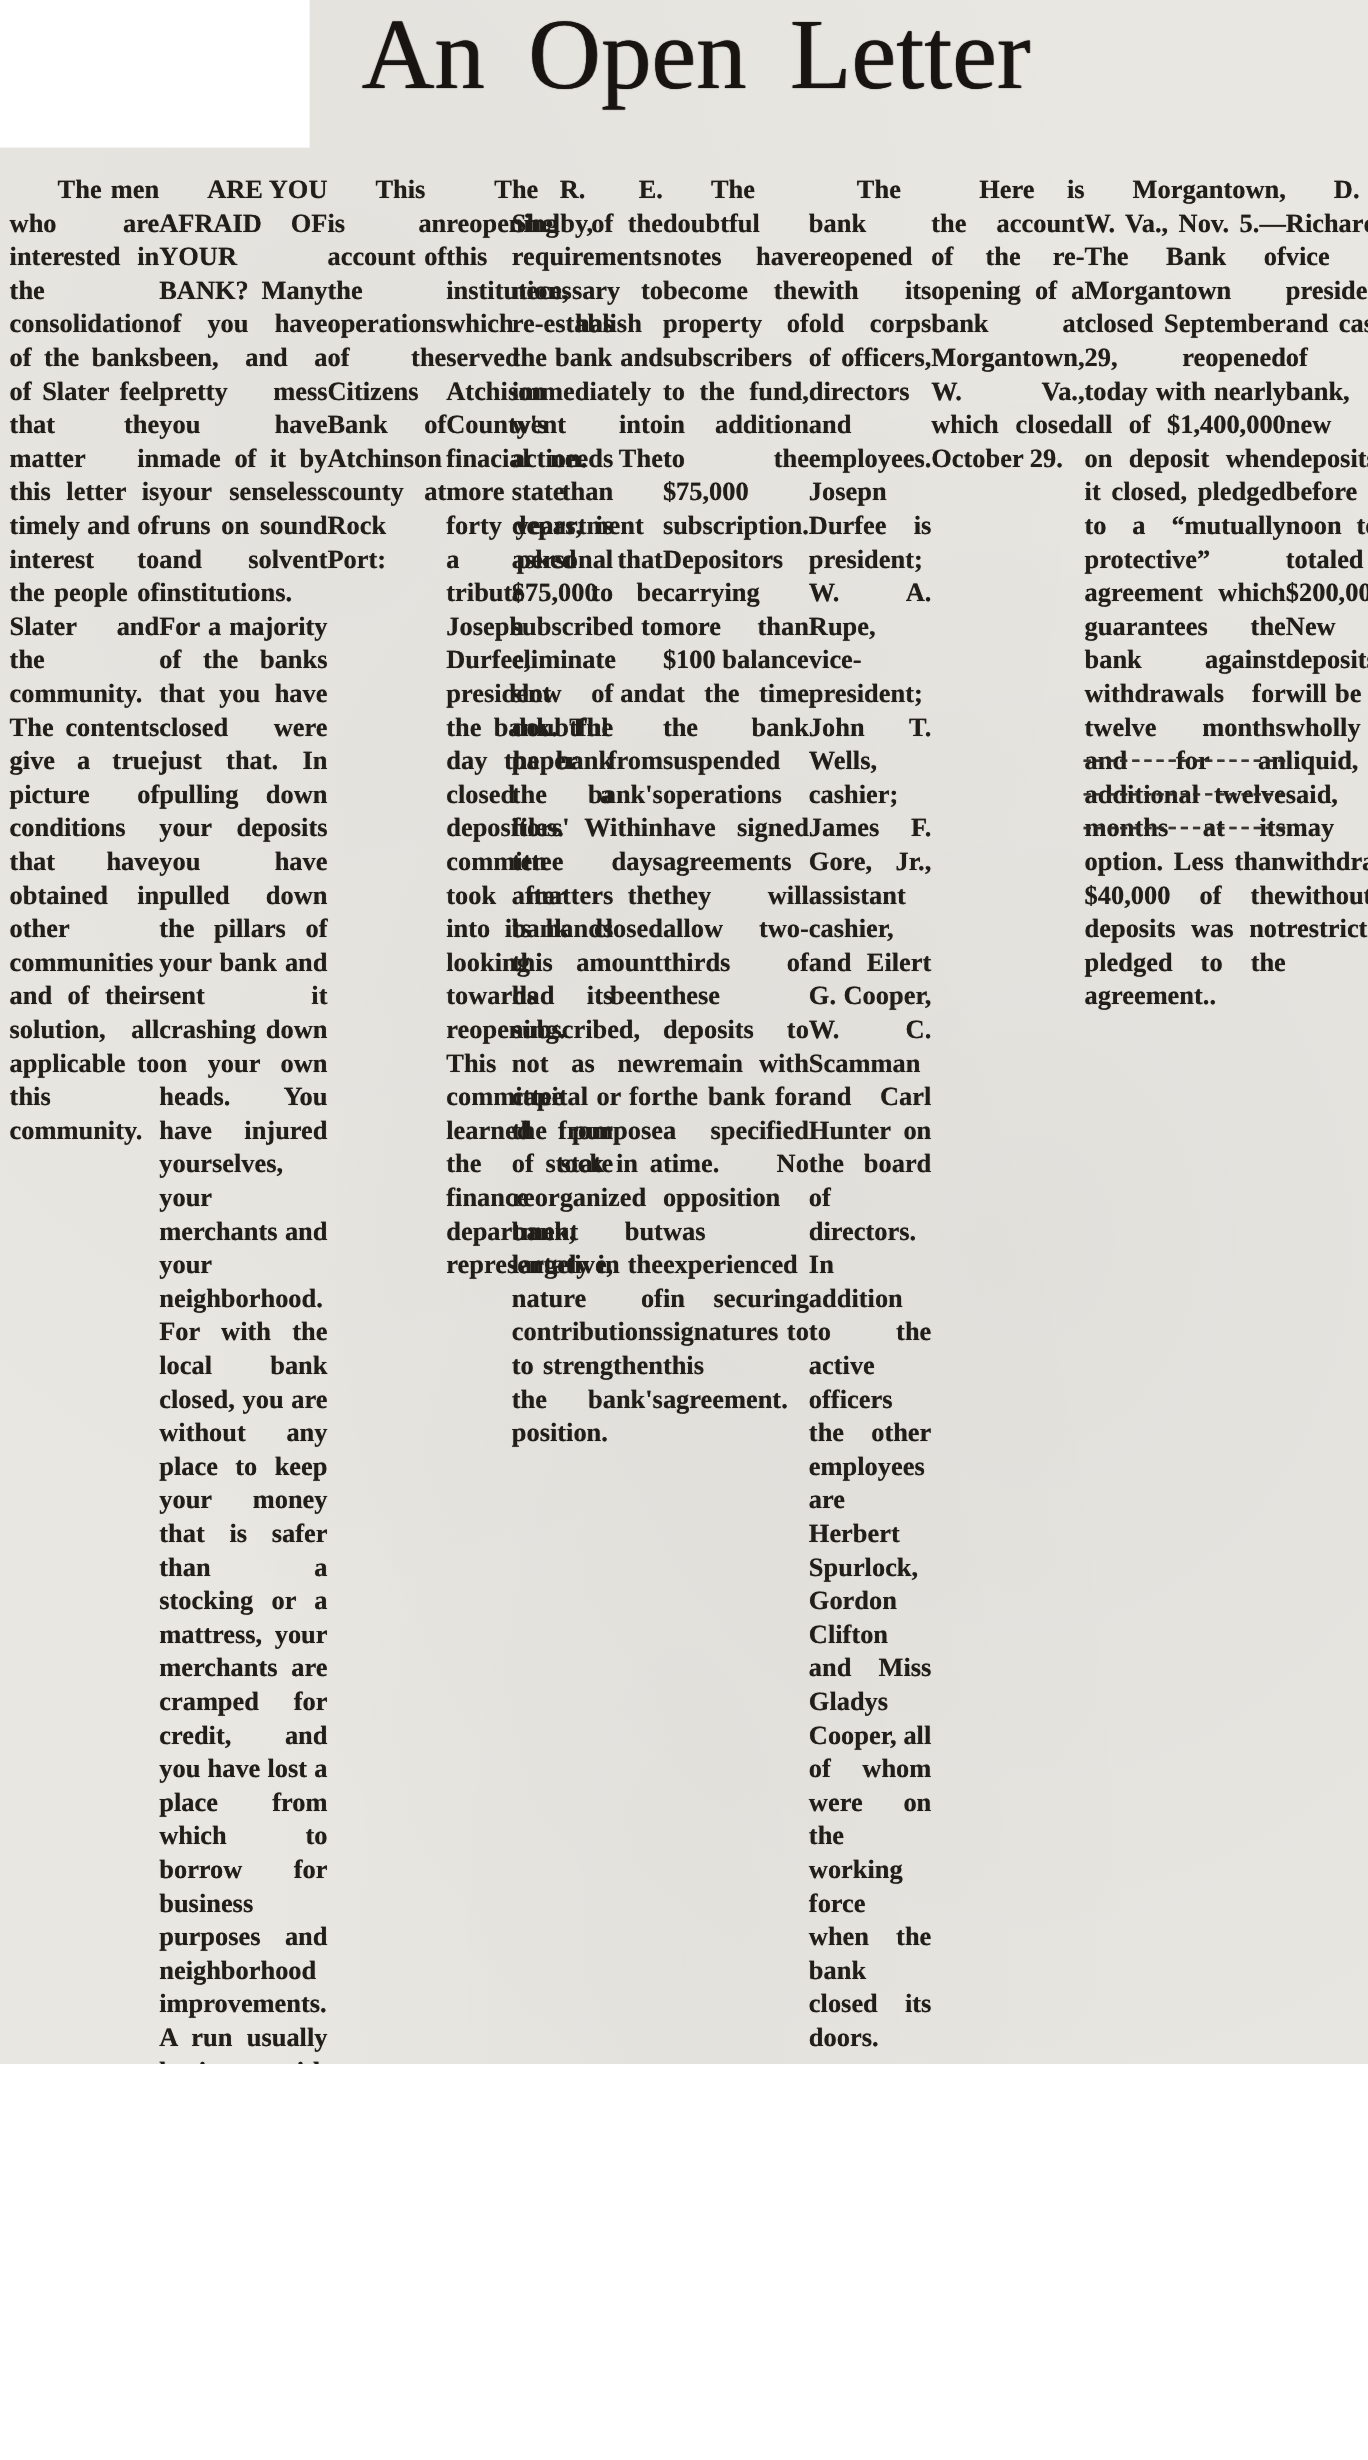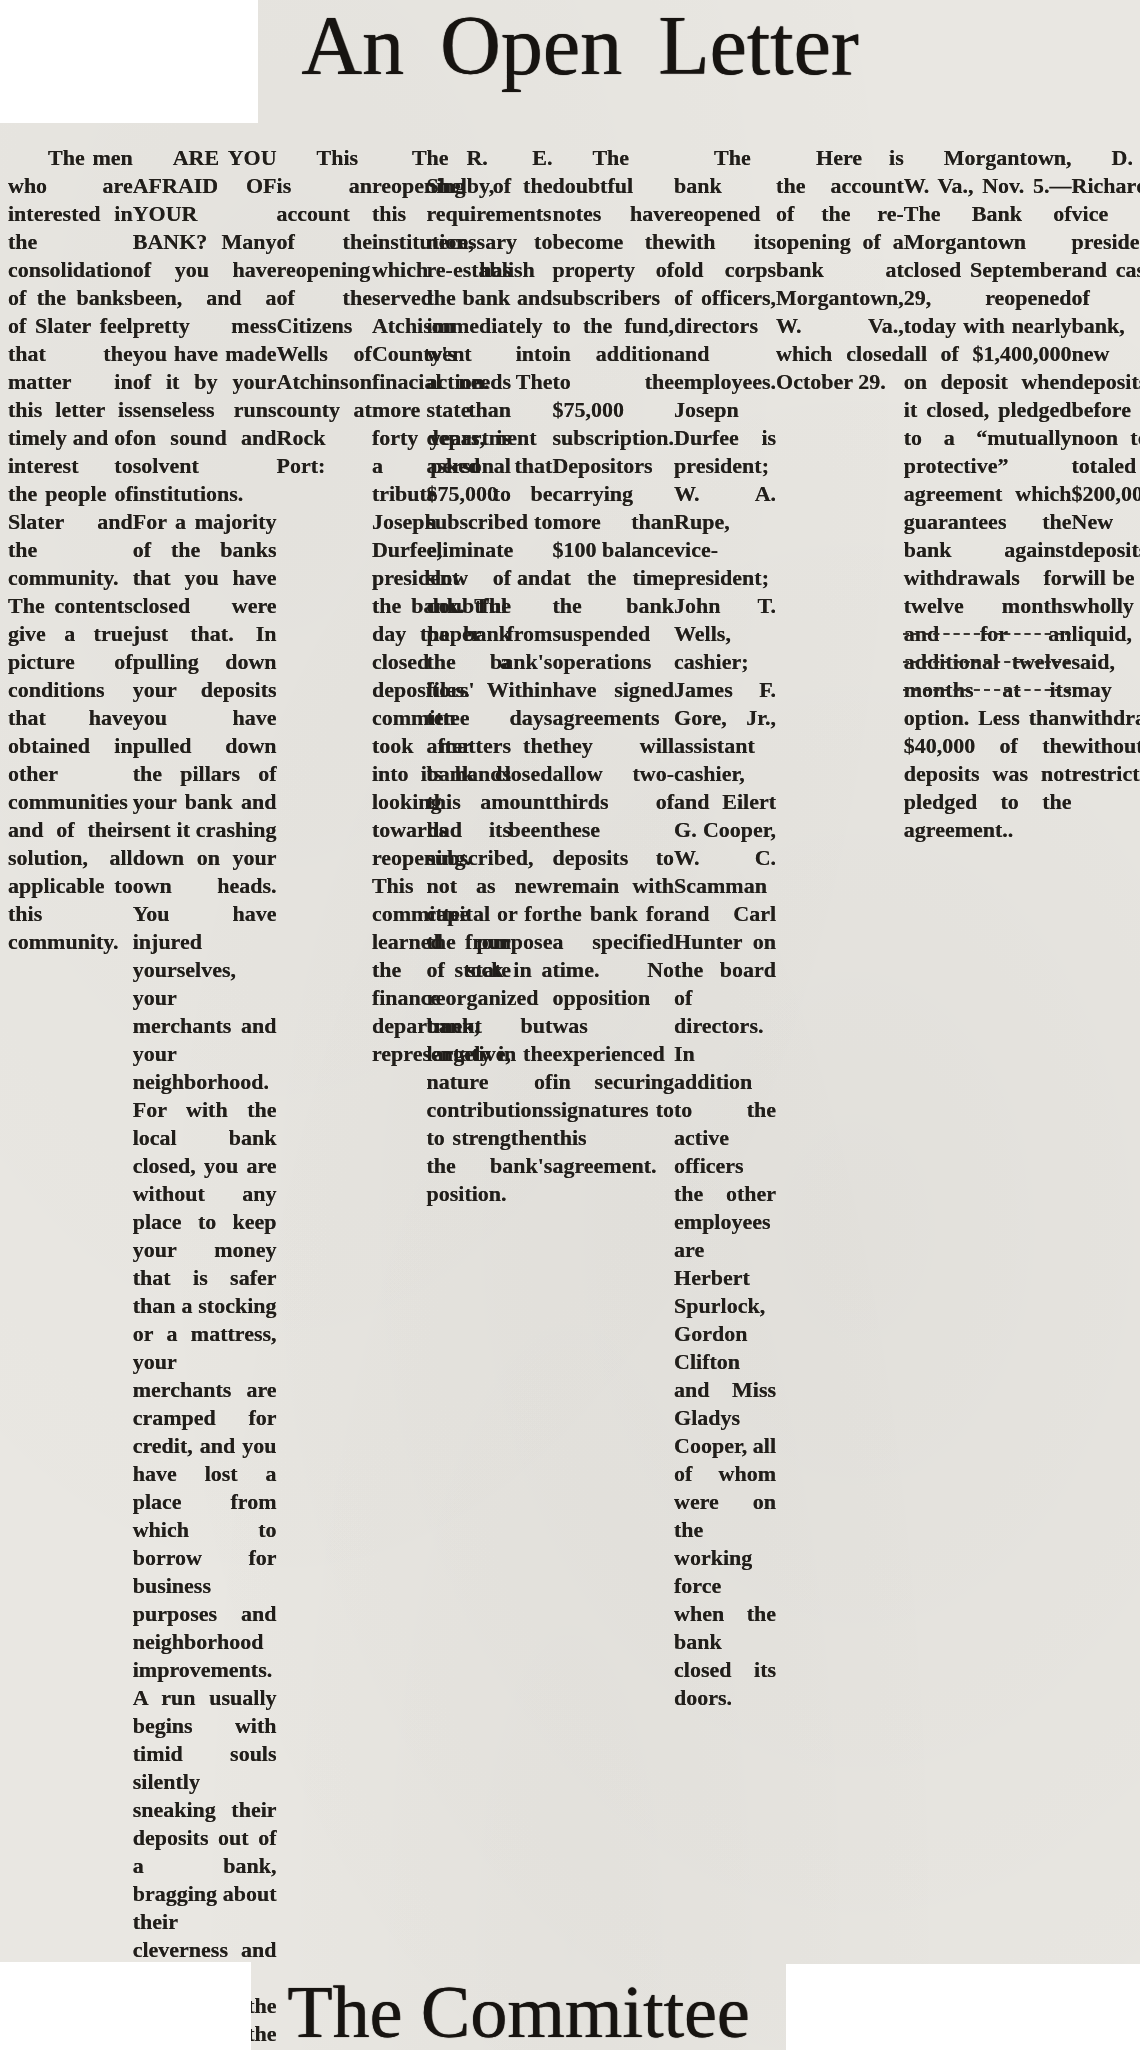--- a/index.html
+++ b/index.html
@@ -3,21 +3,21 @@
 <meta charset="utf-8">
 <style>
   html, body {
     margin: 0;
     padding: 0;
     background: #ffffff;
   }
   .page {
     position: relative;
     width: 1140px;
-    height: 2050px;
+    height: 1720px;
     overflow: hidden;
     background:
       radial-gradient(ellipse at 25% 20%, rgba(0,0,0,0.025), transparent 55%),
       radial-gradient(ellipse at 75% 60%, rgba(0,0,0,0.03), transparent 60%),
       radial-gradient(ellipse at 50% 95%, rgba(0,0,0,0.02), transparent 50%),
       #e9e7e2;
     font-family: "Liberation Serif", "DejaVu Serif", serif;
     color: #201d19;
   }
   .margin-white {
@@ -95,21 +95,21 @@
 
 <div class="page">
 
   <div class="margin-white tl"></div>
 
   <h1 class="headline">An Open Letter</h1>
 
   <div class="col col-left">
     <p>The men who are interested in the consolidation of the banks of Slater feel that the matter in this letter is timely and of interest to the people of Slater and the community.  The contents give a true picture of conditions that have obtained in other communities and of their solution, all applicable to this community.</p>
     <p>ARE YOU AFRAID OF YOUR BANK? Many of you have been, and a pretty mess you have made of it by your senseless runs on sound and solvent institutions. For a majority of the banks that you have closed were just that. In pulling down your deposits you have pulled down the pillars of your bank and sent it crashing down on your own heads. You have injured yourselves, your merchants and your neighborhood. For with the local bank closed, you are without any place to keep your money that is safer than a stocking or a mattress, your merchants are cramped for credit, and you have lost a place from which to borrow for business purposes and neighborhood improvements. A run usually begins with timid souls silently sneaking their deposits out of a bank, bragging about their cleverness and whispering about the bank; then the mob and the deluge. But it would be perfectly simple, as soon as the first rumors began to circulate, for a number of responsible depositors to meet together, to go to headquarters for the facts, and so to be in a position to stand behind the bank and to reassure all comers. Mobs are the outcome of ignorance and fear. They can almost invariably be dispersed with facts and courage.  But bankers in blaming the hoarders must remember that they themselves have not been blameless. The way to engender confidence is to take people into your confidence.  One cannot demand confidence, one must give sound reasoning for deserving it.</p>
-    <p>This is an account of the reopening of the Citizens Wells of Atchinson county at Rock Port:</p>
+    <p>This is an account of the operations of the Citizens Bank of Atchinson county at Rock Port:</p>
     <p>The reopening of this institution, which has served Atchison County's finacial needs more than forty years, is a personal tribute to Joseph Durfee, president of the bank. The day the bank closed a depositors' committee took matters into its hands looking towards its reopening.  This committee learned from the state finance department representative,</p>
   </div>
 
   <div class="col col-right">
     <p>R. E. Shelby, the requirements necessary to re-establish the bank and immediately went into action.  The state department asked that $75,000 be subscribed to eliminate slow and doubtful paper from the bank's files. Within ten days after the bank closed this amount had been subscribed, not as new capital or for the purpose of stock in a reorganized bank, but largely in the nature of contributions to strengthen the bank's position.</p>
     <p>The doubtful notes have become the property of subscribers to the fund, in addition to the $75,000 subscription. Depositors carrying more than $100 balance at the time the bank suspended operations have signed agreements they will allow two-thirds of these deposits to remain with the bank for a specified time. No opposition was experienced in securing signatures to this agreement.</p>
     <p>The bank reopened with its old corps of officers, directors and employees.  Josepn Durfee is president; W. A. Rupe, vice-president; John T. Wells, cashier; James F. Gore, Jr., assistant cashier, and Eilert G. Cooper, W. C. Scamman and Carl Hunter on the board of directors.  In addition to the active officers the other employees are Herbert Spurlock, Gordon Clifton and Miss Gladys Cooper, all of whom were on the working force when the bank closed its doors.</p>
     <p>Here is the account of the re-opening of a bank at Morgantown, W. Va., which closed October 29.</p>
     <p>Morgantown, W. Va., Nov. 5.—The Bank of Morgantown closed September 29, reopened today with nearly all of $1,400,000 on deposit when it closed, pledged to a “mutually protective” agreement which guarantees the bank against withdrawals for twelve months <span class="pen-strike">and for an additional twelve months at its</span> option.  Less than $40,000 of the deposits was not pledged to the agreement..</p>
     <p>D. R. Richards, vice president and cashier of the bank, said new deposits before noon today totaled $200,000. New deposits will be kept wholly liquid, he said, and may be withdrawn without restrictions.</p>

